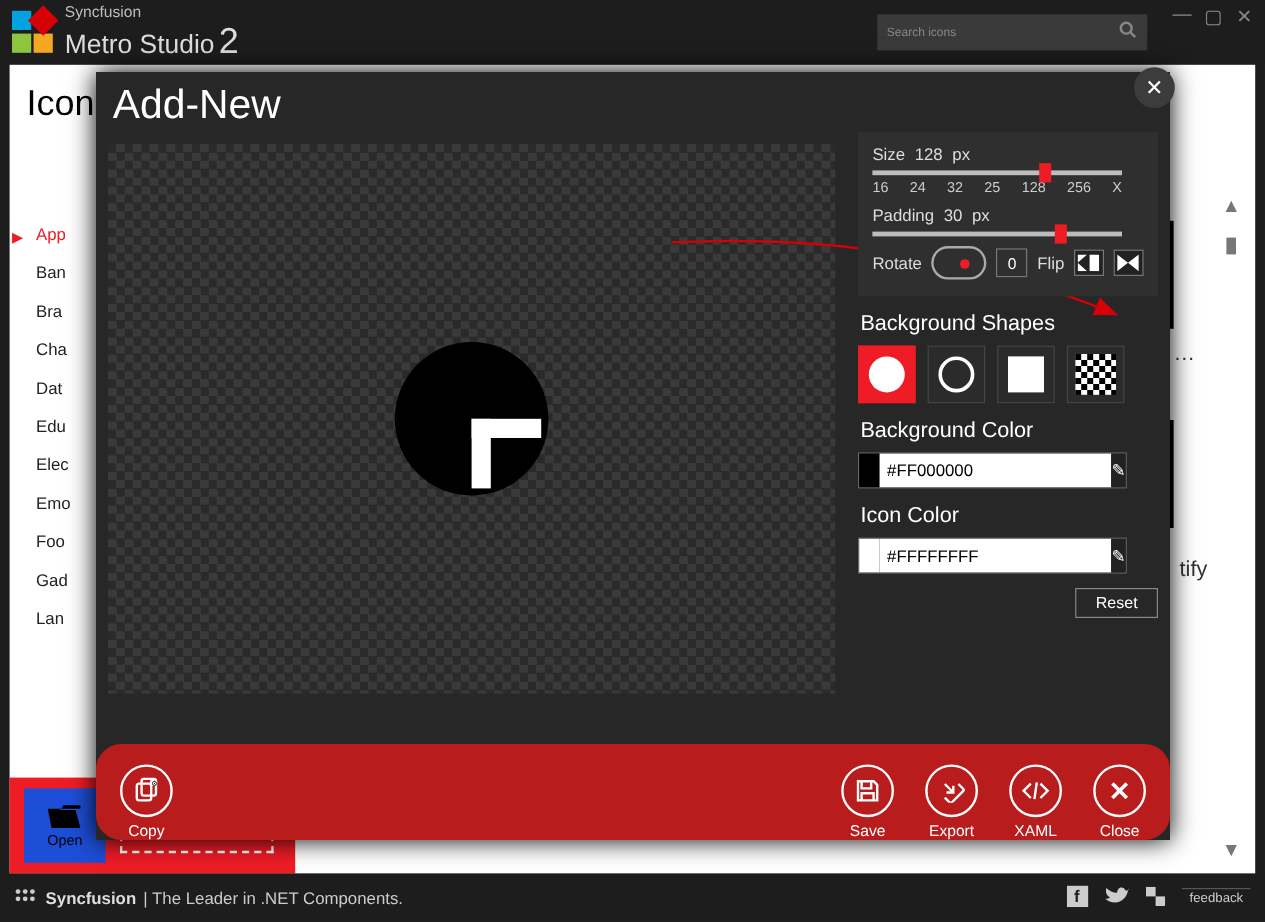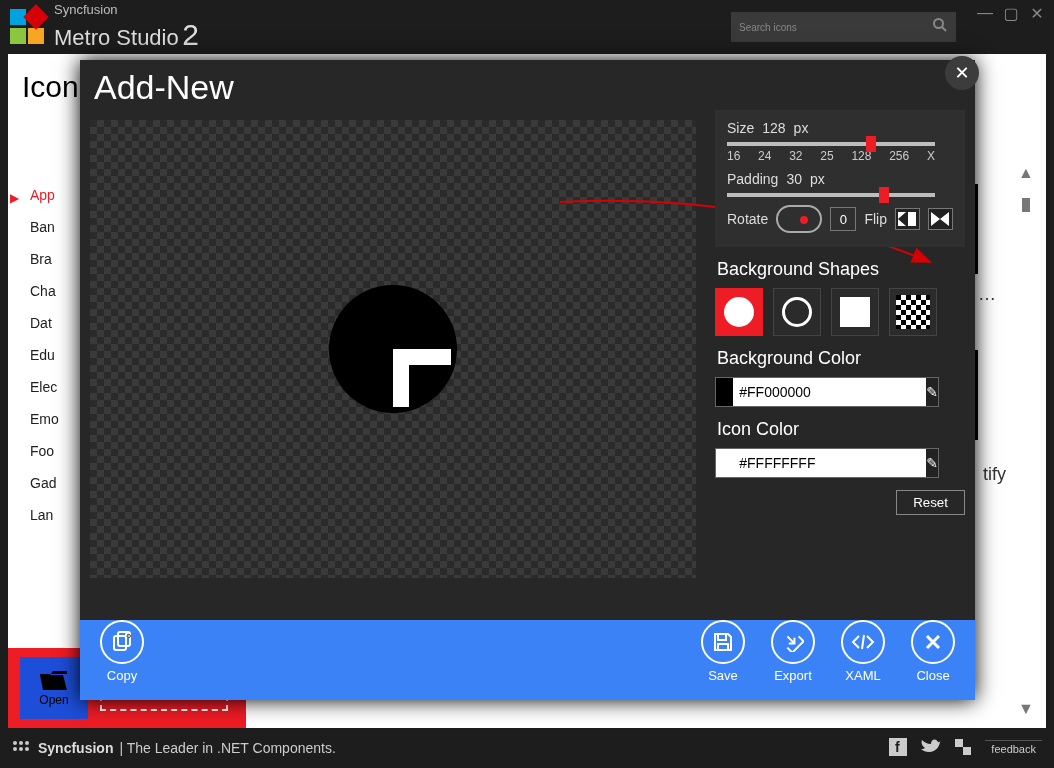--- a/index.html
+++ b/index.html
@@ -88,21 +88,21 @@
 .shape .sq { width:30px; height:30px; background:#fff;}
 .shape .chk { width:34px; height:34px; background: repeating-conic-gradient(#fff 0% 25%, #000 0% 50%) 0 0/10px 10px;}
 
 .color-row { display:flex; align-items:center; gap:0; border:1px solid #666; height:30px; width:224px;}
 .swatch { width:100px; height:100%; }
 .hexbox { flex:1; height:100%; background:#fff; color:#000; border:none; padding:14px 6px; font-size:14px; outline:none;}
 .picker { width:28px; height:100%; background:#222; color:#fff; display:flex; align-items:center; justify-content:center; cursor:pointer;}
 .reset-btn { float:right; margin-top:12px; border:1px solid #888; background:transparent; color:#fff; padding:4px 16px; cursor:pointer;}
 
 
-.dlg-footer { position:absolute; bottom:0; left:0; right:0; height:80px; background:#3b82f6; display:flex; align-items:flex-start; padding:0 20px;}
+.dlg-footer { position:absolute; bottom:0; left:0; right:0; height:80px; background:#b91c1c; display:flex; align-items:flex-end; padding:0 20px;border-radius:21px;}
 .dlg-ftr-btn { display:flex; flex-direction:column; align-items:center; color:#fff; font-size:13px; gap:4px; cursor:pointer; }
 .dlg-ftr-btn .ring { width:44px; height:44px; border:2px solid #fff; border-radius:50%; display:flex; align-items:center; justify-content:center;}
 .dlg-ftr-right { margin-left:auto; display:flex; gap:26px;}
 </style>
 </head>
 <body>
 
 <div class="topbar">
   <div class="logo-block">
     <div class="logo-tiles">

